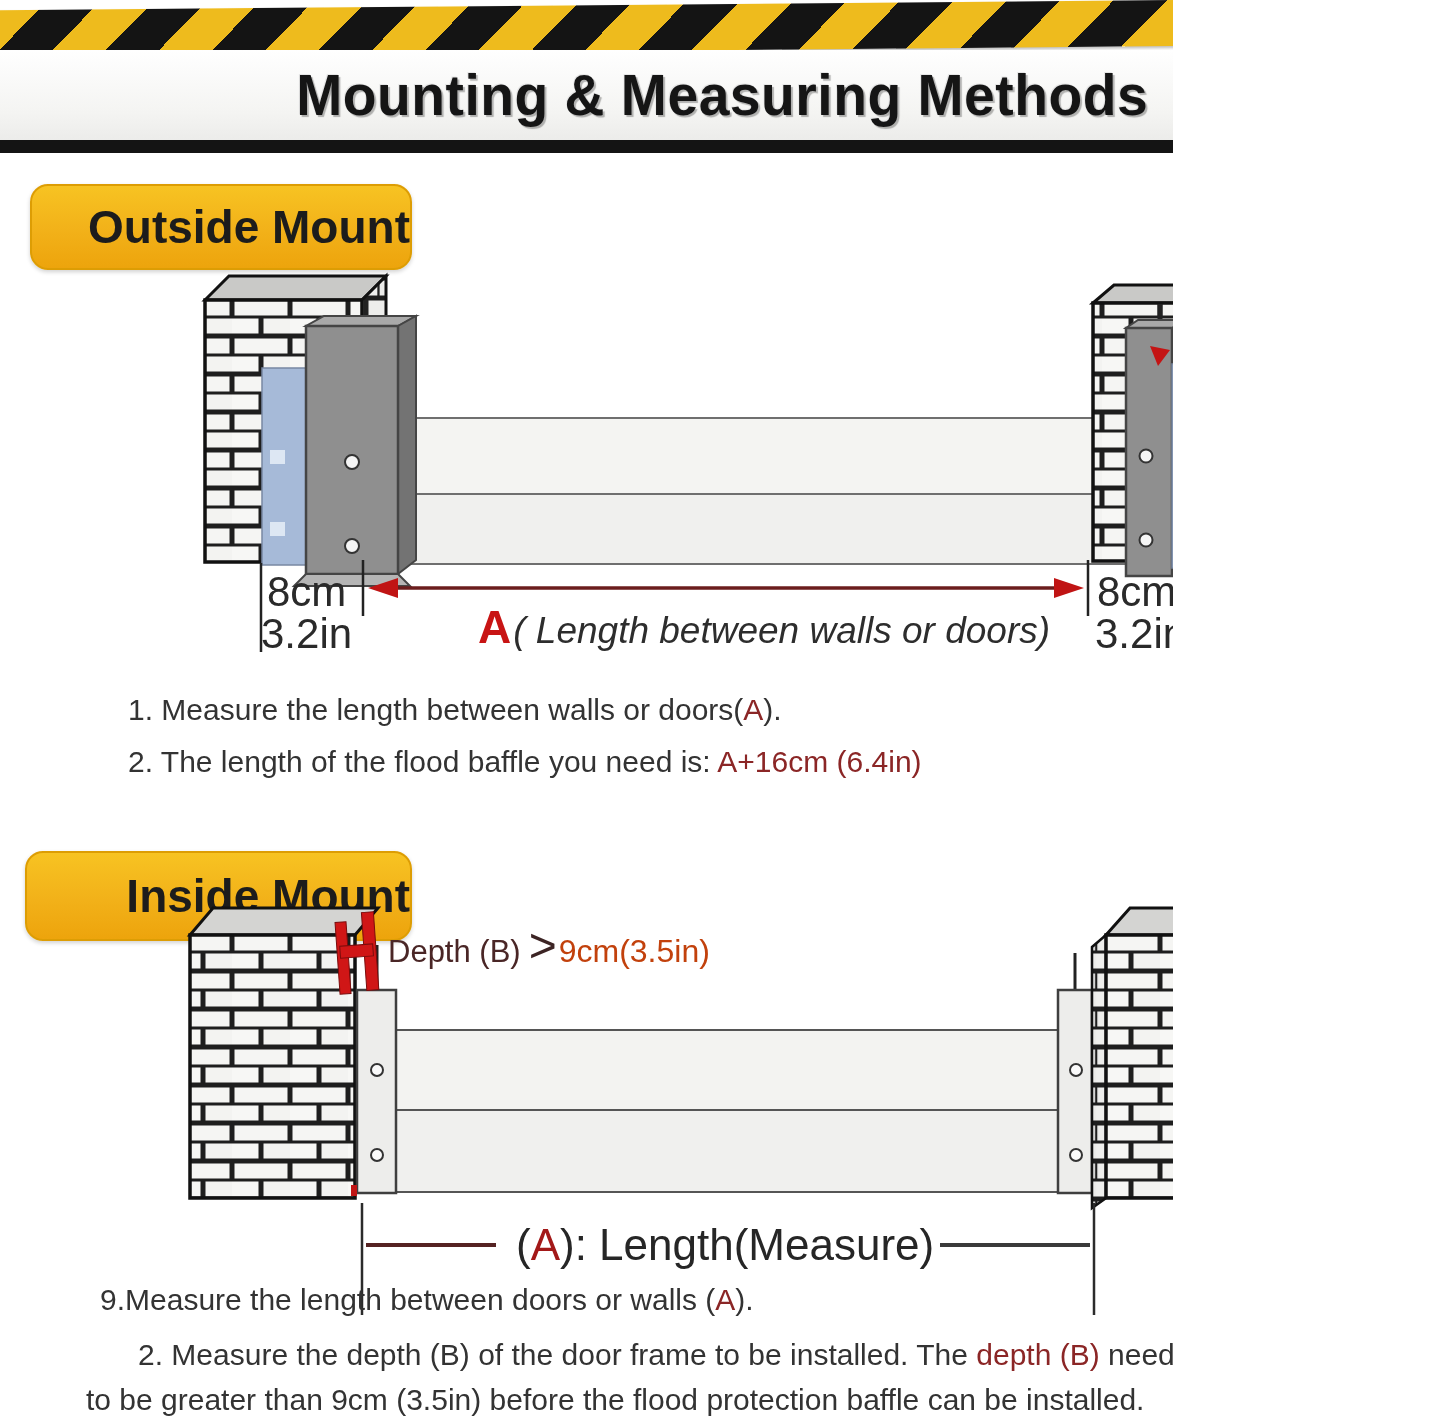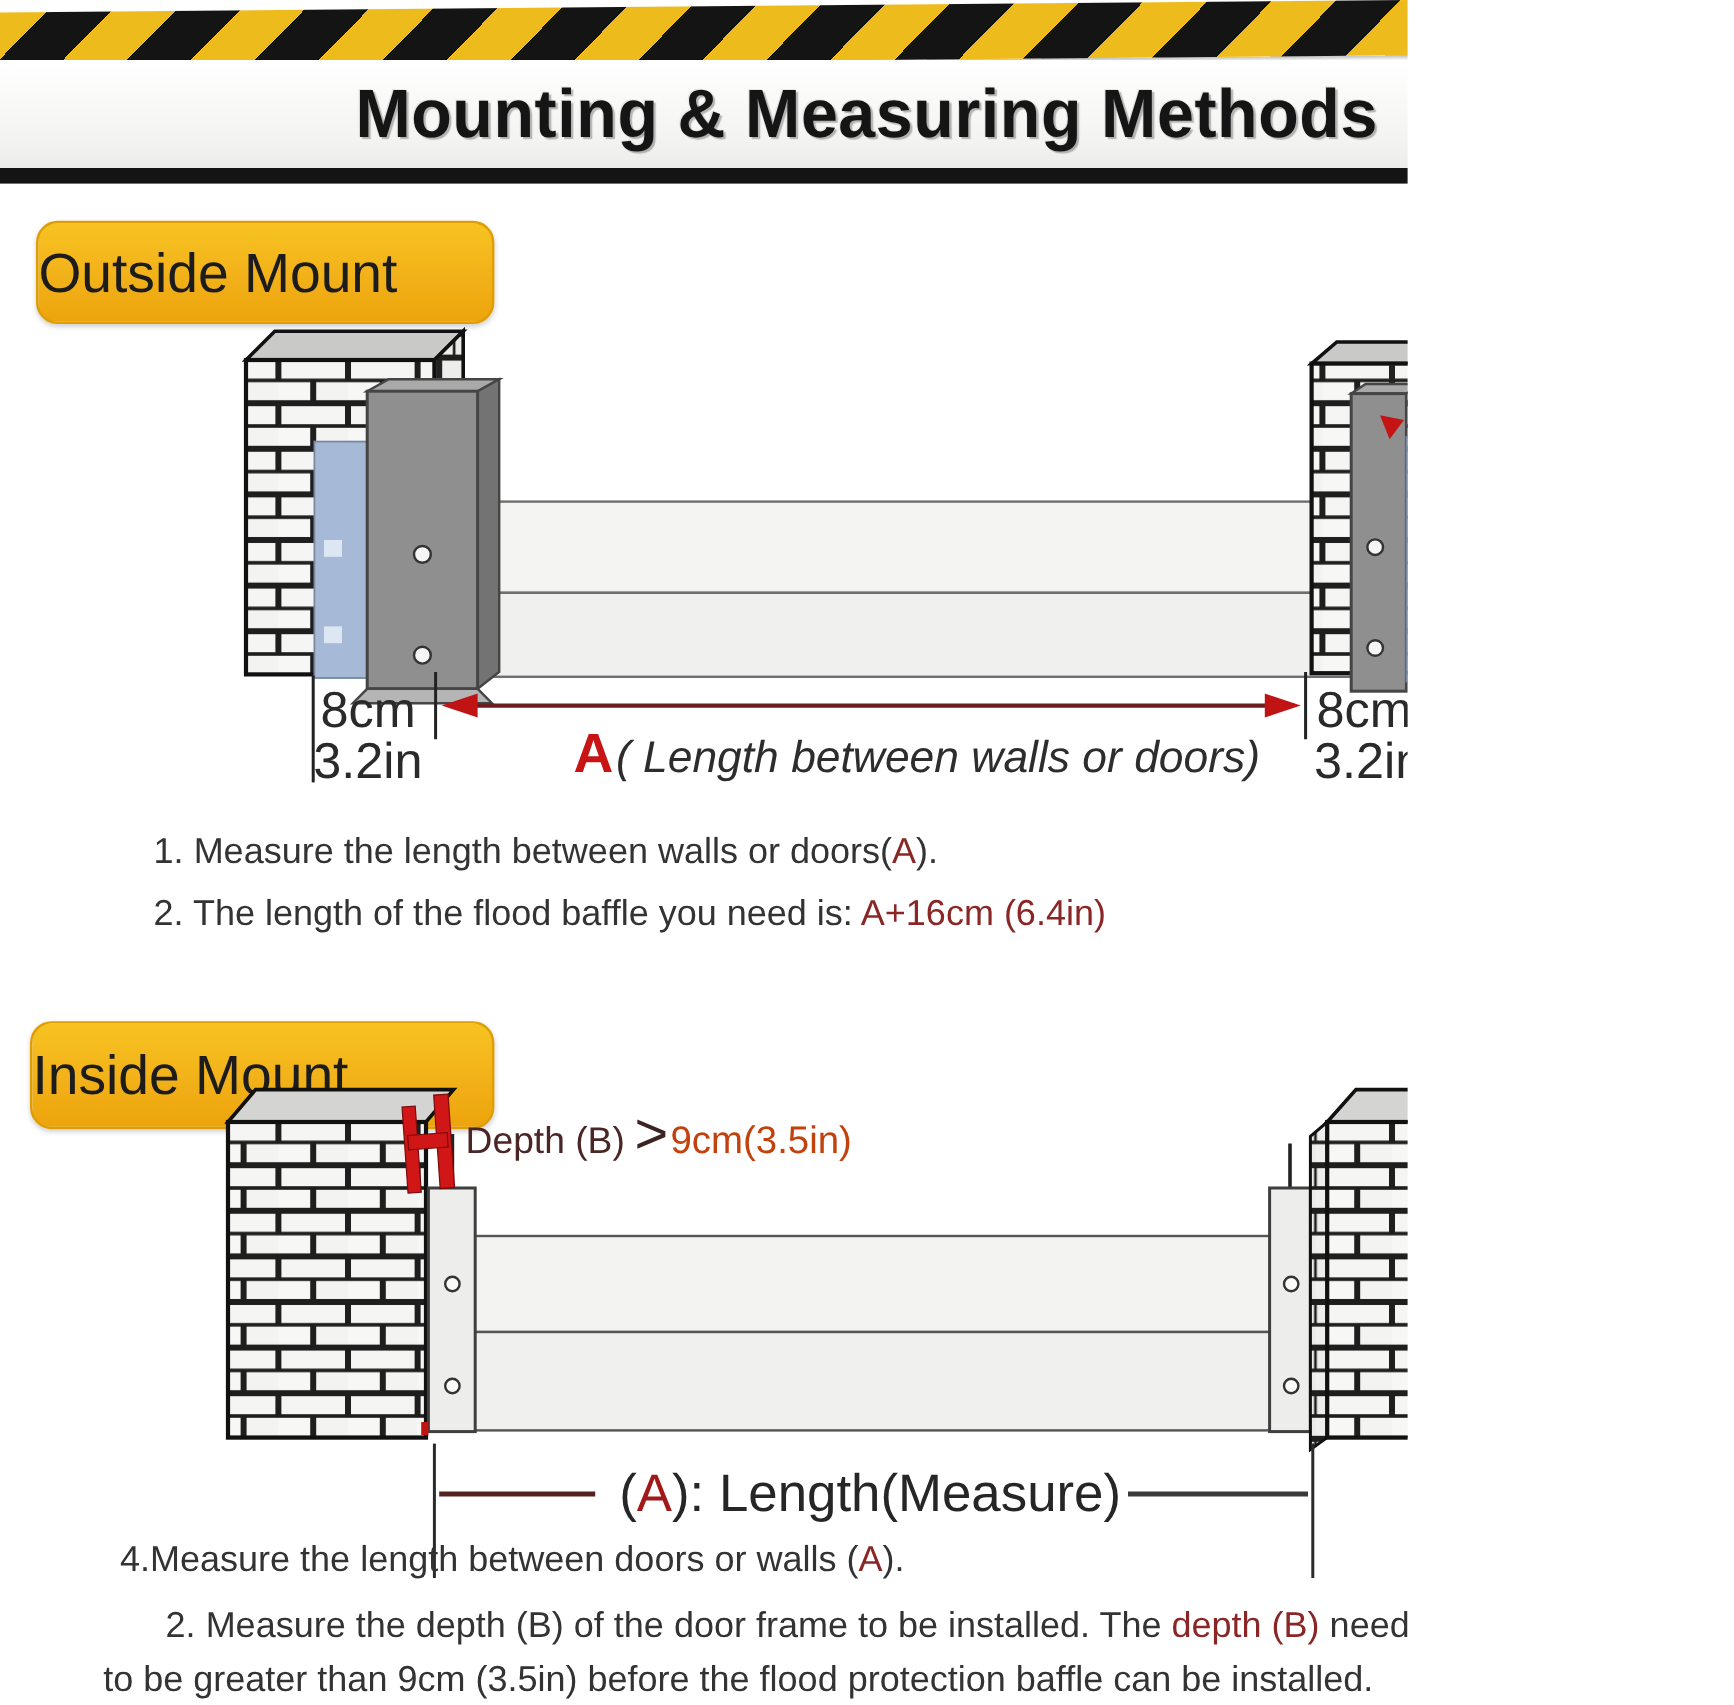--- a/index.html
+++ b/index.html
@@ -28,23 +28,24 @@
   }
   .header-black-bar{
     position:absolute;top:140px;left:0;width:1445px;height:13px;background:#141414;
   }
 
   
   .badge{
     position:absolute;border-radius:18px;
     background:linear-gradient(180deg,#f7c322 0%,#f2b119 55%,#eda40c 100%);
     border:2px solid #dd9d04;
-    display:flex;align-items:center;justify-content:flex-start;
+    display:flex;align-items:center;justify-content:flex-end;
     font-size:46px;color:#1c1c1c;box-shadow:0 2px 4px rgba(0,0,0,.18);
     white-space:nowrap;
+    font-weight:bold;
   }
   .badge-outside{left:30px;top:184px;width:378px;height:82px;}
   .badge-inside{left:25px;top:807px;width:383px;height:86px;margin-top:44px;}
 
   
   .diagram{position:absolute;left:0;}
   .svg-outside{top:260px;width:1445px;height:410px;}
   .svg-inside{top:895px;width:1445px;height:430px;}
 
   
@@ -240,21 +241,21 @@
     <span class="d-val">9cm(3.5in)</span>
   </div>
 
   <div class="span-label2">
     <span class="p1">(</span>
       <span class="a2">A</span>
       <span class="p1">): Length(Measure)</span>
   </div>
 
   <div class="step" style="left:100px;top:1283px;">
-    <span>4.Measure the length between doors or walls (</span><span class="red-inline">A</span><span>).</span>
+    <span>9.Measure the length between doors or walls (</span><span class="red-inline">A</span><span>).</span>
   </div>
   <div class="step" style="left:94px;top:1338px;margin-left:44px;">
     <span>2. Measure the depth (B) of the door frame to be installed. The </span><span class="red-inline">depth (B)</span><span> needs</span>
   </div>
   <div class="step" style="left:86px;top:1383px;">
     <span>to be greater than 9cm (3.5in) before the flood protection baffle can be installed.</span>
   </div>
 
 </div>
 

